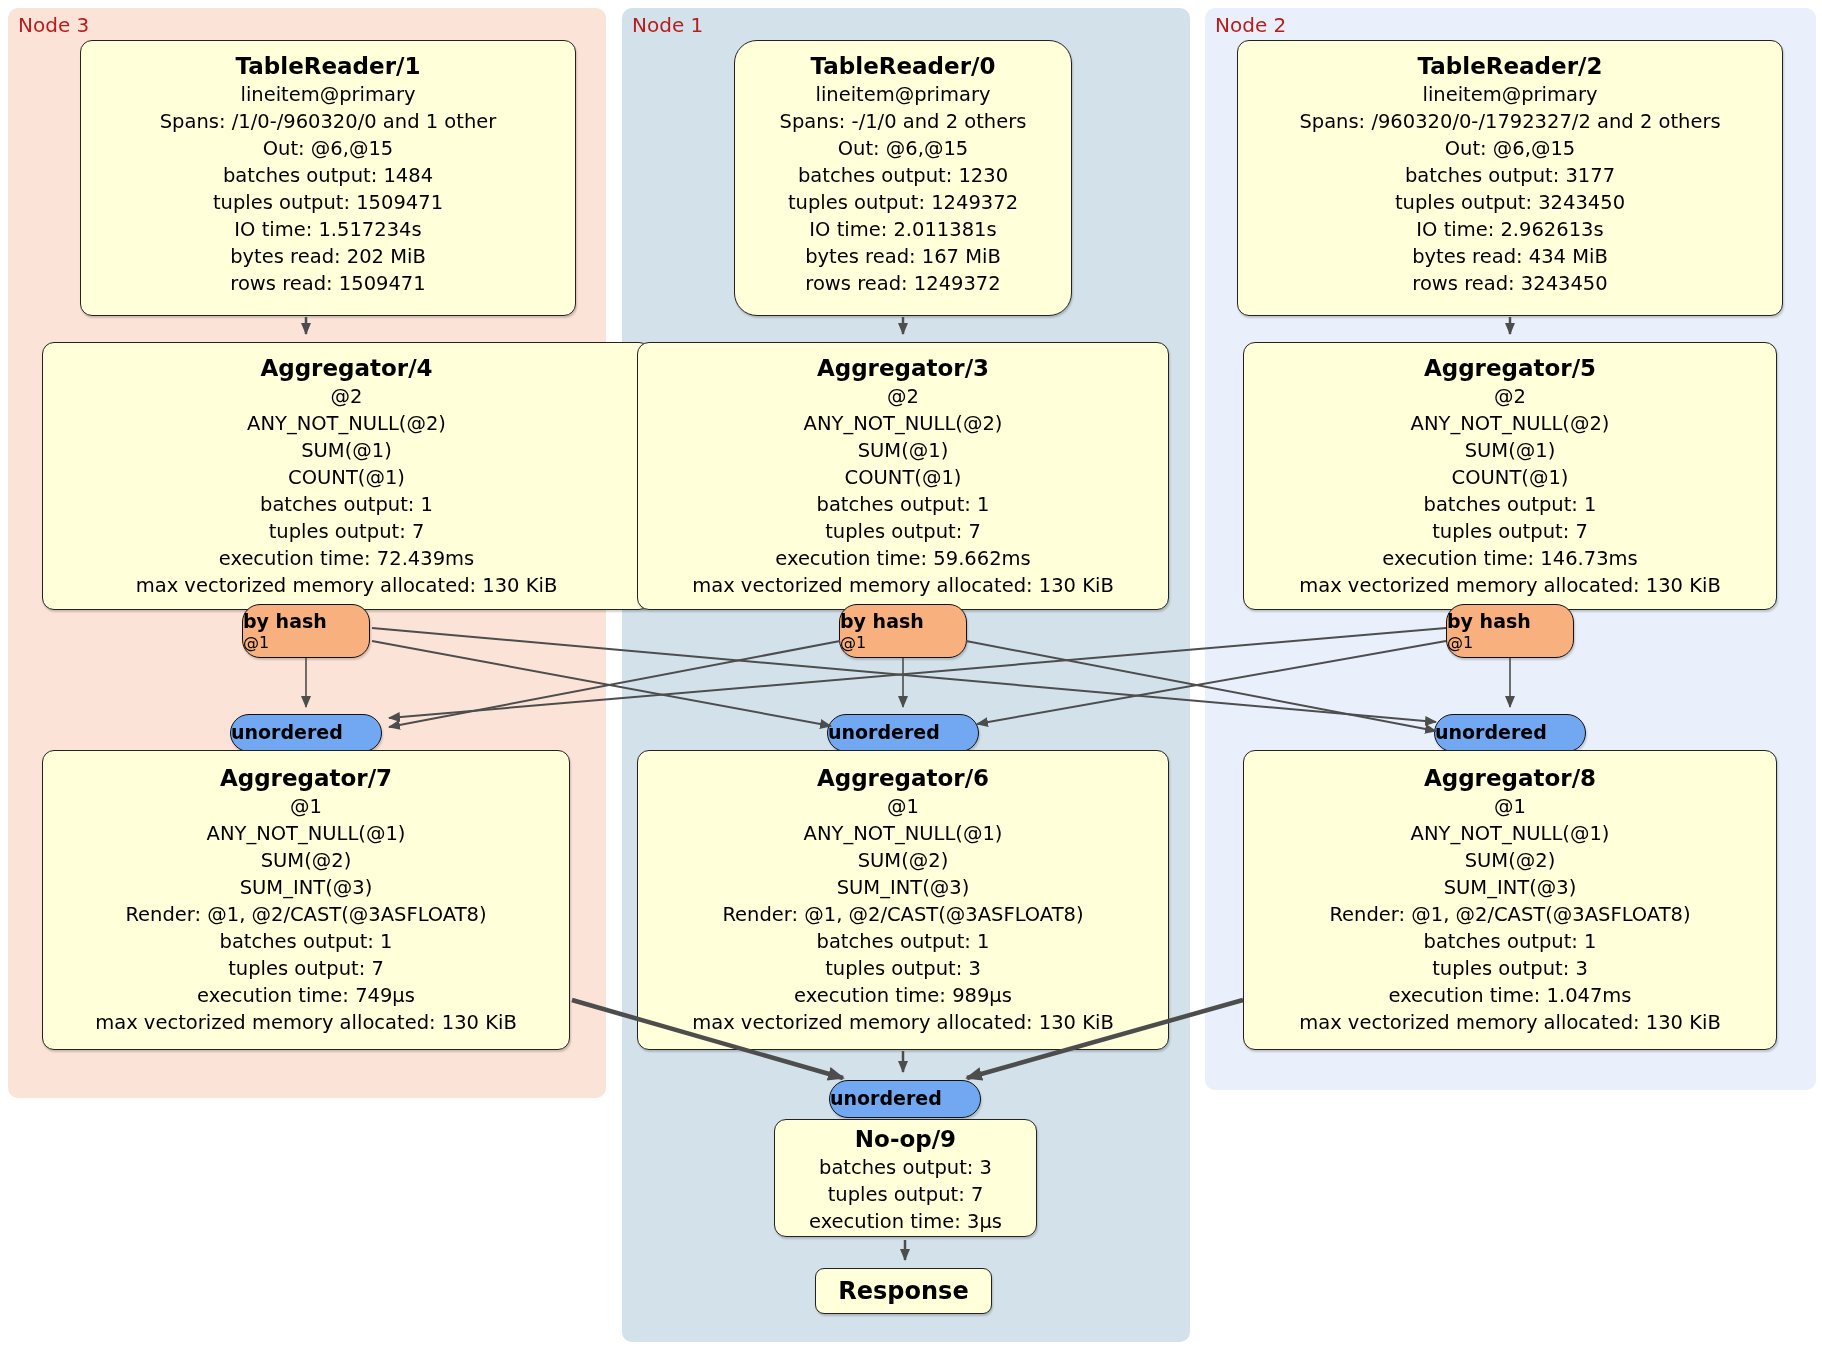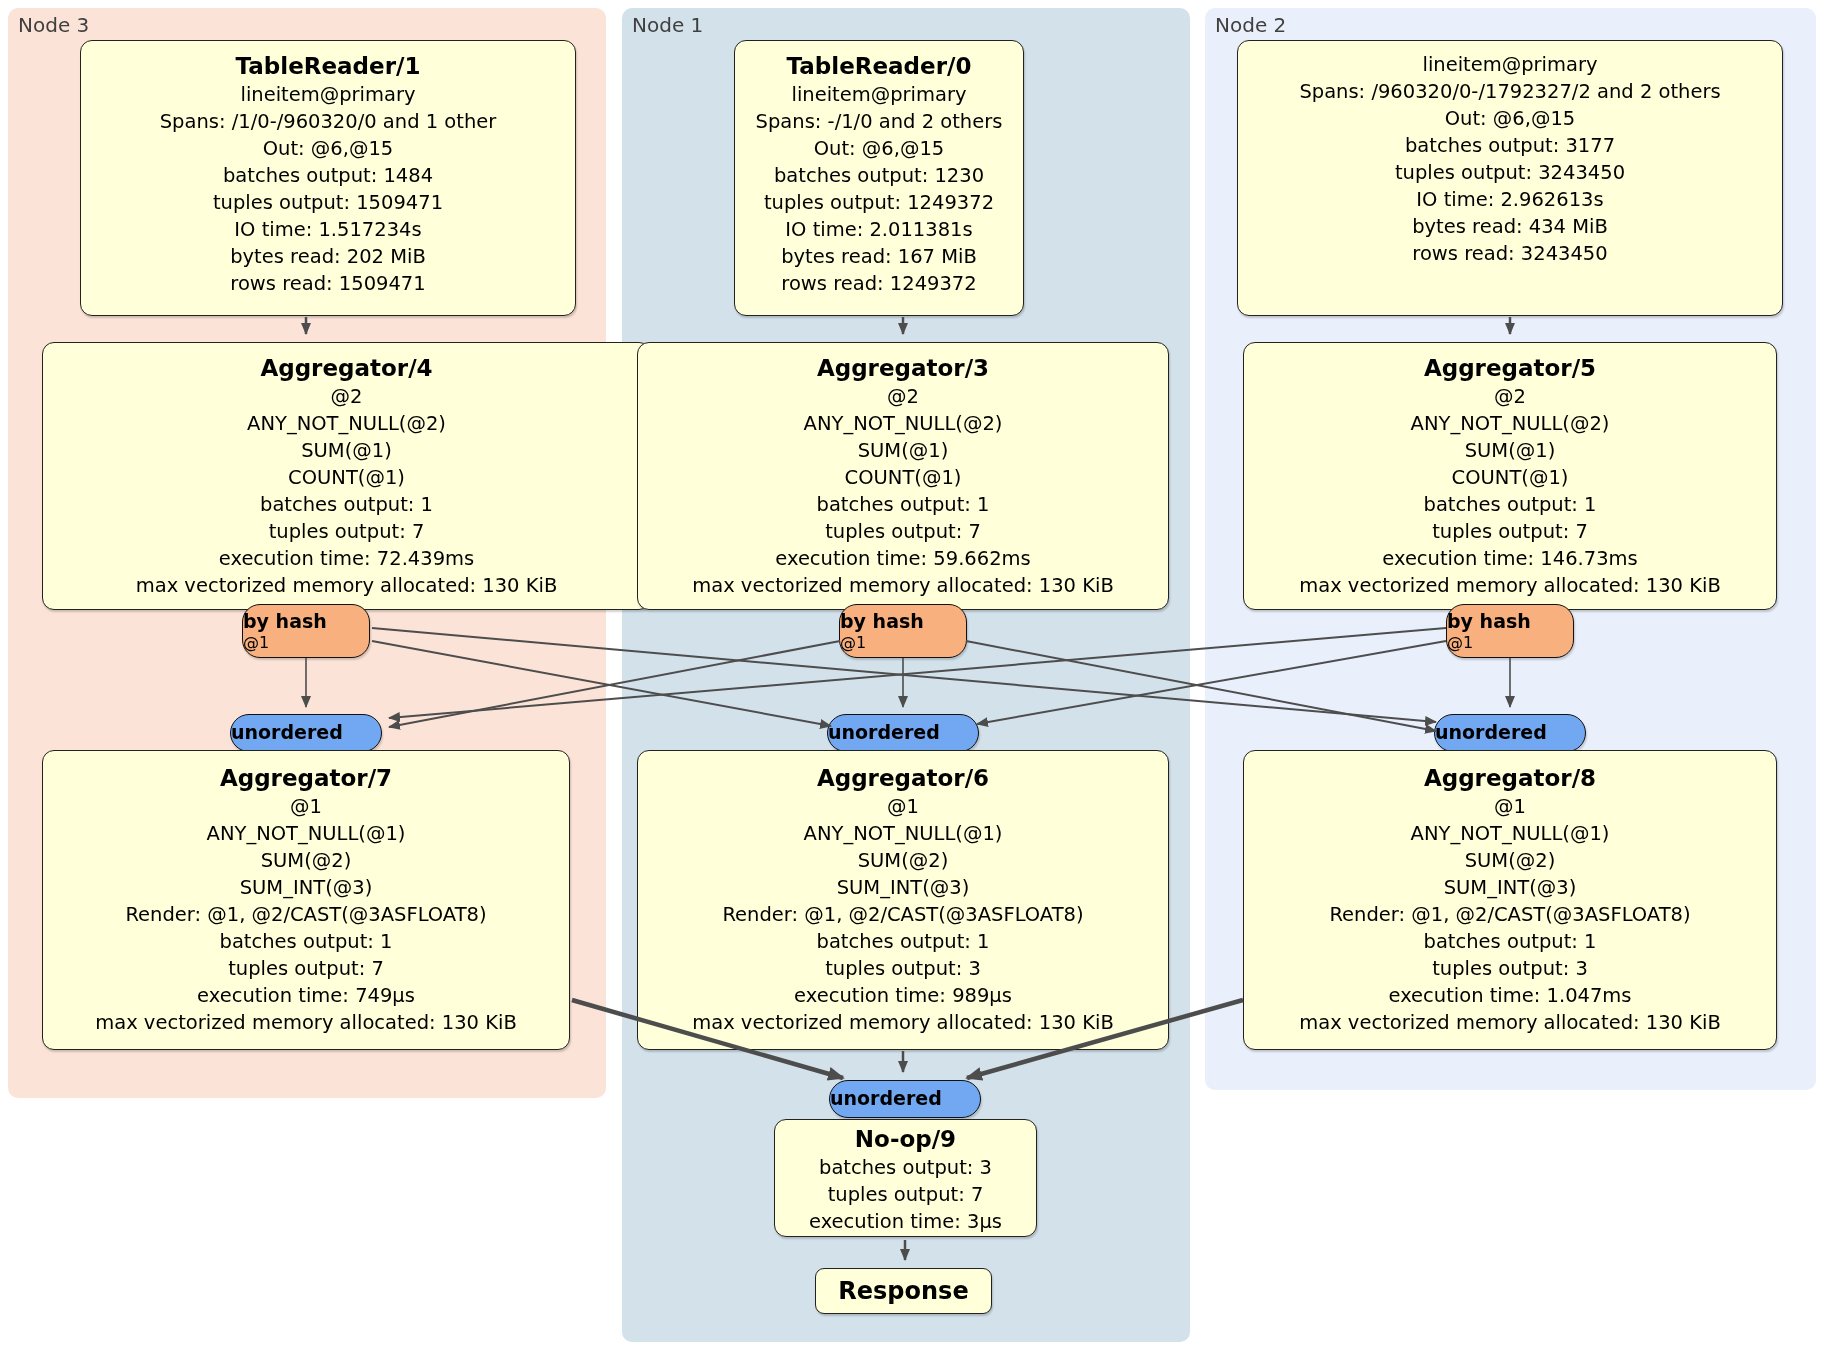--- a/index.html
+++ b/index.html
@@ -1,20 +1,20 @@
 <!DOCTYPE html>
 <html><head>
 <meta charset="utf-8">
 <style>
   html,body{margin:0;padding:0;background:#ffffff;}
   body{font-family:"DejaVu Sans","Liberation Sans",sans-serif;}
   #canvas{position:relative;width:1822px;height:1346px;background:#ffffff;overflow:hidden;}
 
   .panel{position:absolute;border-radius:10px;}
-  .panel-label{position:absolute;left:10px;top:5px;font-size:20px;color:#404040;}
+  .panel-label{position:absolute;left:10px;top:5px;font-size:20px;color:#b91c1c;}
 
   .opbox{
     position:absolute;background:#ffffd9;border:1.6px solid #222;border-radius:12px;
     box-sizing:border-box;text-align:center;color:#000;box-shadow:1px 2px 2px rgba(0,0,0,0.18);
   }
   .box-title{font-size:23px;font-weight:bold;line-height:30px;}
   .box-line{font-size:19.5px;line-height:27px;white-space:nowrap;}
 
   .pill{
     position:absolute;border:1.8px solid #111;box-sizing:border-box;text-align:left;
@@ -85,21 +85,21 @@
         <div class="box-line">SUM(@2)</div>
         <div class="box-line">SUM_INT(@3)</div>
         <div class="box-line">Render: @1, @2/CAST(@3ASFLOAT8)</div>
         <div class="box-line">batches output: 1</div>
         <div class="box-line">tuples output: 7</div>
         <div class="box-line">execution time: 749µs</div>
         <div class="box-line">max vectorized memory allocated: 130 KiB</div>
       </div>
   </div>
 
-  <div class="opbox" style="left:734px;top:40px;width:290px;height:276px;padding-top:10px;">
+  <div class="opbox" style="left:734px;top:40px;width:338px;height:276px;padding-top:10px;border-radius:23px;">
     <div class="box-title">TableReader/0</div>
     <div>
         <div class="box-line">lineitem@primary</div>
         <div class="box-line">Spans: -/1/0 and 2 others</div>
         <div class="box-line">Out: @6,@15</div>
         <div class="box-line">batches output: 1230</div>
         <div class="box-line">tuples output: 1249372</div>
         <div class="box-line">IO time: 2.011381s</div>
         <div class="box-line">bytes read: 167 MiB</div>
         <div class="box-line">rows read: 1249372</div>
@@ -134,20 +134,21 @@
         <div class="box-line">SUM_INT(@3)</div>
         <div class="box-line">Render: @1, @2/CAST(@3ASFLOAT8)</div>
         <div class="box-line">batches output: 1</div>
         <div class="box-line">tuples output: 3</div>
         <div class="box-line">execution time: 989µs</div>
         <div class="box-line">max vectorized memory allocated: 130 KiB</div>
       </div>
   </div>
 
   <div class="opbox" style="left:1237px;top:40px;width:546px;height:276px;padding-top:10px;">
+    <div class="box-title">TableReader/2</div>
     <div>
         <div class="box-line">lineitem@primary</div>
         <div class="box-line">Spans: /960320/0-/1792327/2 and 2 others</div>
         <div class="box-line">Out: @6,@15</div>
         <div class="box-line">batches output: 3177</div>
         <div class="box-line">tuples output: 3243450</div>
         <div class="box-line">IO time: 2.962613s</div>
         <div class="box-line">bytes read: 434 MiB</div>
         <div class="box-line">rows read: 3243450</div>
       </div>

